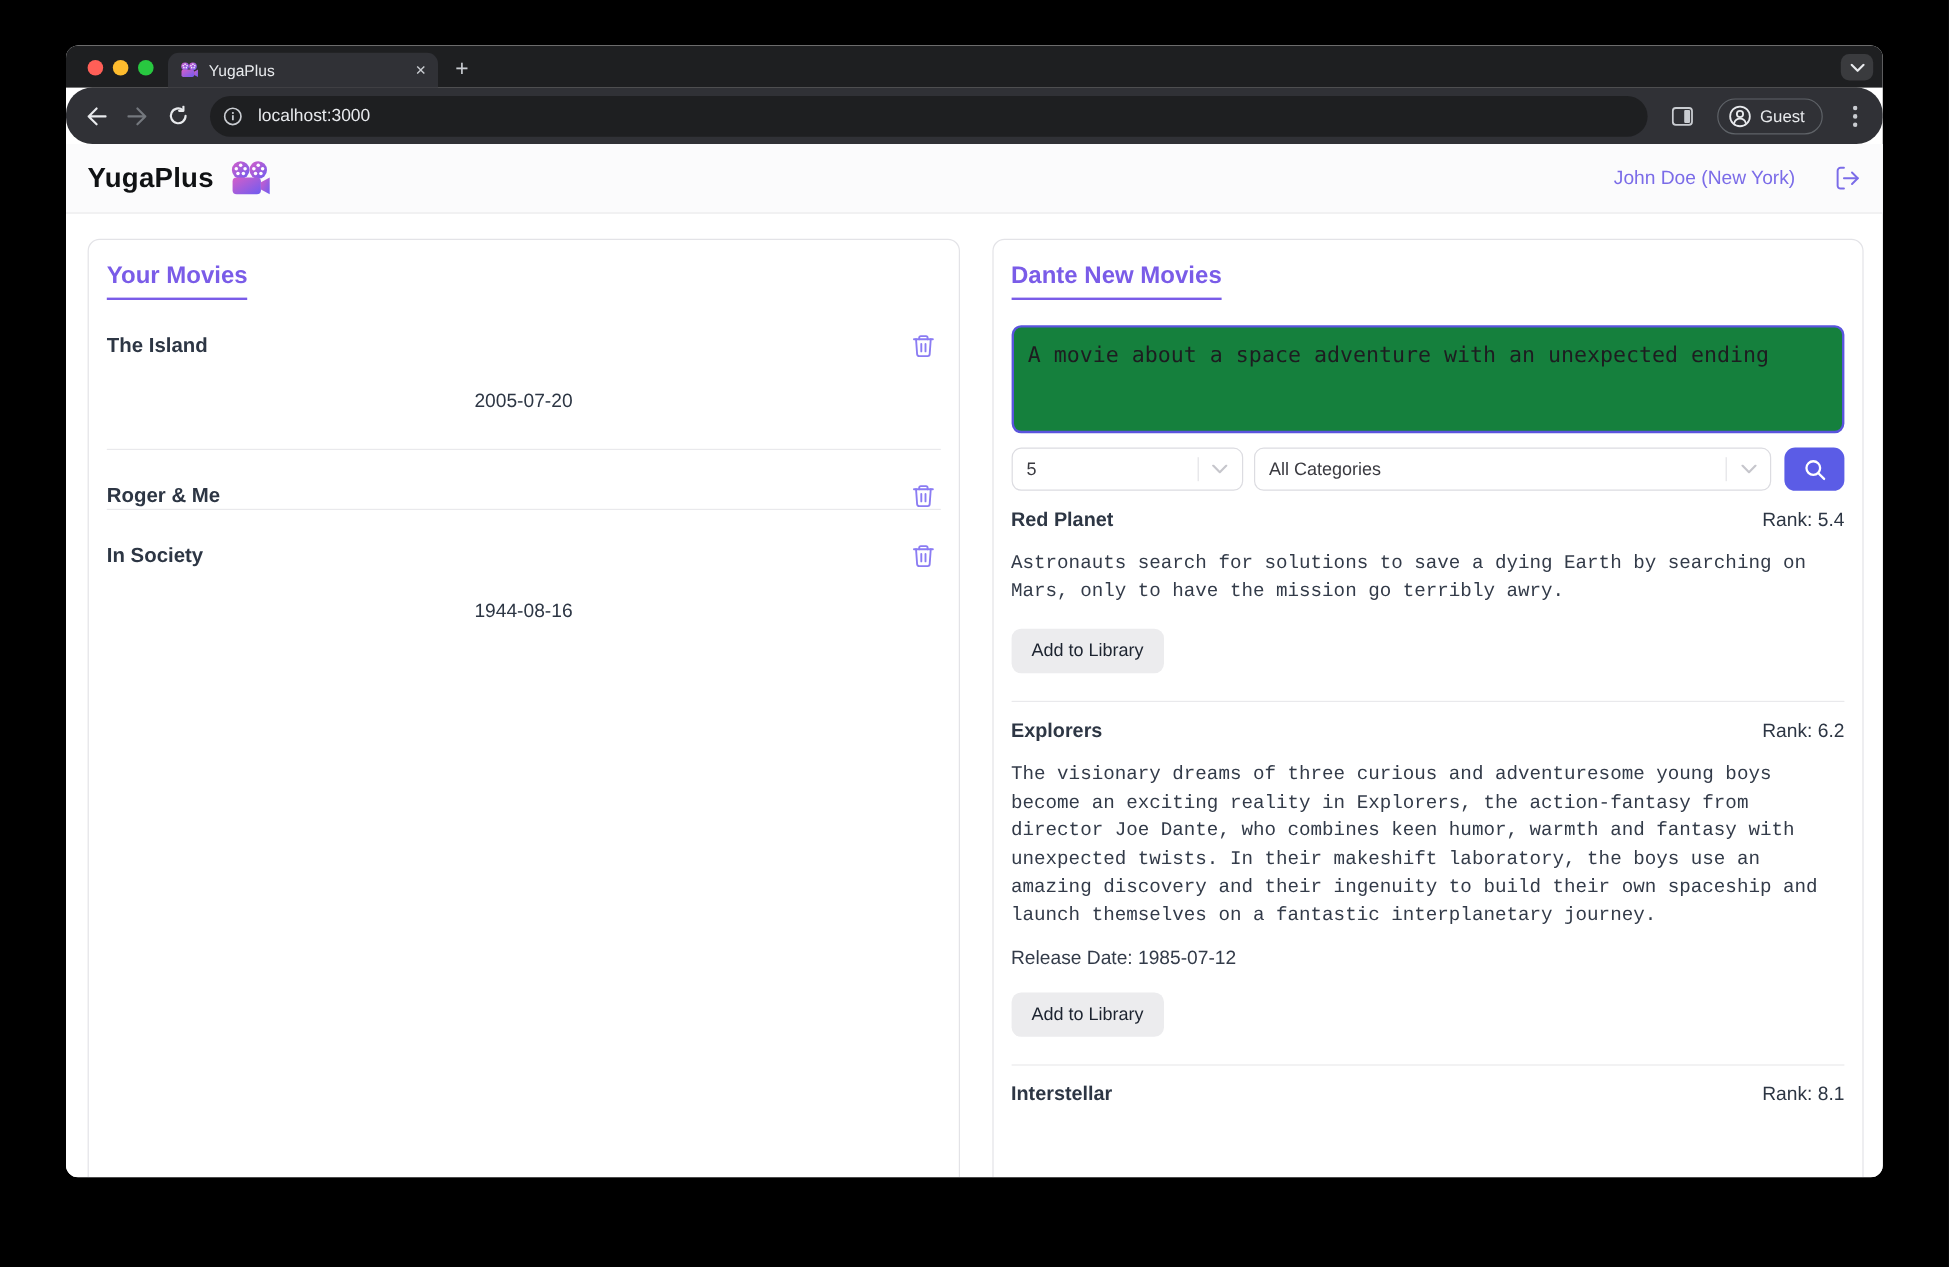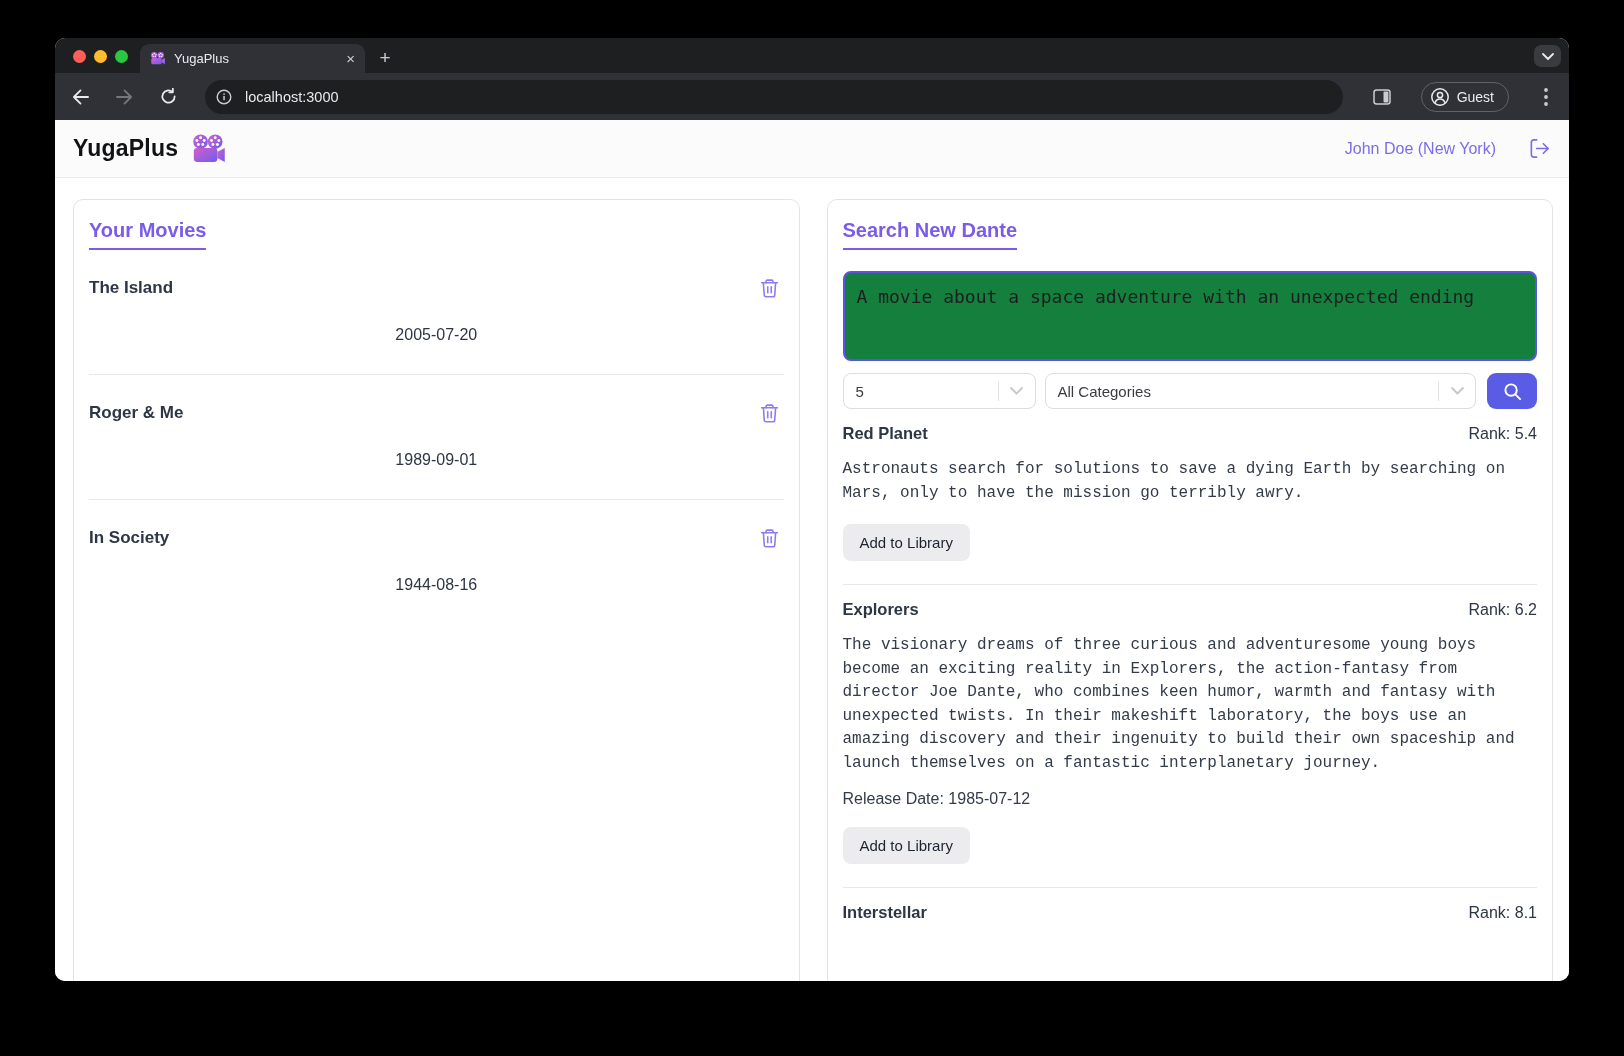--- a/index.html
+++ b/index.html
@@ -17,21 +17,21 @@
 
   .tab { position:absolute; left:85px; bottom:0; width:225px; height:29px; background:#303136;
          border-radius:9px 9px 0 0; display:flex; align-items:center; padding:0 10px; gap:8px; }
   .tab-title { flex:1; color:#e8eaed; font-size:13px; white-space:nowrap; overflow:hidden; }
   .tab-close { color:#c9ccd1; font-size:15px; line-height:1; background:none; border:none; cursor:default; font-family:"Liberation Sans",sans-serif; }
   .newtab-btn { position:absolute; left:318px; top:8px; width:24px; height:24px; color:#c9ccd1;
                 font-size:19px; line-height:22px; text-align:center; background:none; border:none; border-radius:50%; }
   .tabsearch-btn { position:absolute; right:8px; top:7px; width:27px; height:22px; background:#3a3b3e;
                    border:none; border-radius:7px; display:flex; align-items:center; justify-content:center; }
 
-  .toolbar { height:47px; background:#303136; display:flex; align-items:center; padding:0 10px; gap:14px; flex-shrink:0; }
+  .toolbar { height:47px; background:#303136; display:flex; align-items:center; padding:0 10px; gap:4px; flex-shrink:0;border-radius:22px; }
   .nav-btn { width:30px; height:30px; border:none; background:none; display:flex; align-items:center; justify-content:center; border-radius:50%; }
   .omnibox { flex:1; height:34px; background:#1e1f21; border-radius:17px; margin:0 10px 0 8px;
              display:flex; align-items:center; padding:0 6px; gap:8px; }
   .omni-info { width:26px; height:26px; display:flex; align-items:center; justify-content:center; border:none; background:none; border-radius:50%; }
   .omni-url { color:#e8eaed; font-size:14.5px; }
   .panel-btn { width:30px; height:30px; border:none; background:none; display:flex; align-items:center; justify-content:center; }
   .guest-btn { height:30px; border:1px solid #5f6368; background:none; border-radius:15px; margin:0 10px;
                display:flex; align-items:center; gap:7px; padding:0 14px 0 8px; color:#e8eaed; font-size:14px; font-family:"Liberation Sans",sans-serif; }
   .menu-btn { width:26px; height:30px; border:none; background:none; display:flex; align-items:center; justify-content:center; }
 
@@ -245,42 +245,41 @@
             <button class="trash-btn">
               <svg width="21" height="22" viewBox="0 0 24 24" fill="none" stroke="#8b7cf3" stroke-width="1.8" stroke-linecap="round" stroke-linejoin="round">
                   <path d="M3 6h18"></path>
                   <path d="M19 6l-1 14a2 2 0 0 1-2 2H8a2 2 0 0 1-2-2L5 6"></path>
                   <path d="M8 6V4.5A1.5 1.5 0 0 1 9.5 3h5A1.5 1.5 0 0 1 16 4.5V6"></path>
                   <path d="M10 10.5v7"></path>
                   <path d="M14 10.5v7"></path>
                 </svg>
             </button>
           </div>
-          <div class="movie-date">1989-09-01</div>
         </div>
 
         <div class="movie-item">
           <div class="movie-top">
             <span class="movie-title">In Society</span>
             <button class="trash-btn">
               <svg width="21" height="22" viewBox="0 0 24 24" fill="none" stroke="#8b7cf3" stroke-width="1.8" stroke-linecap="round" stroke-linejoin="round">
                   <path d="M3 6h18"></path>
                   <path d="M19 6l-1 14a2 2 0 0 1-2 2H8a2 2 0 0 1-2-2L5 6"></path>
                   <path d="M8 6V4.5A1.5 1.5 0 0 1 9.5 3h5A1.5 1.5 0 0 1 16 4.5V6"></path>
                   <path d="M10 10.5v7"></path>
                   <path d="M14 10.5v7"></path>
                 </svg>
             </button>
           </div>
           <div class="movie-date">1944-08-16</div>
         </div>
       </section>
 
       <section class="card">
-        <h2 class="section-title">Search New Dante</h2>
+        <h2 class="section-title">Dante New Movies</h2>
 
         <textarea class="search-input" spellcheck="false" style="">A movie about a space adventure with an unexpected ending</textarea>
 
         <div class="controls">
           <div class="select-box select-limit">
             <span>5</span>
             <span class="grow"></span>
             <span class="select-vline"></span>
             <span class="select-chev">
               <svg width="13" height="8" viewBox="0 0 13 8">

